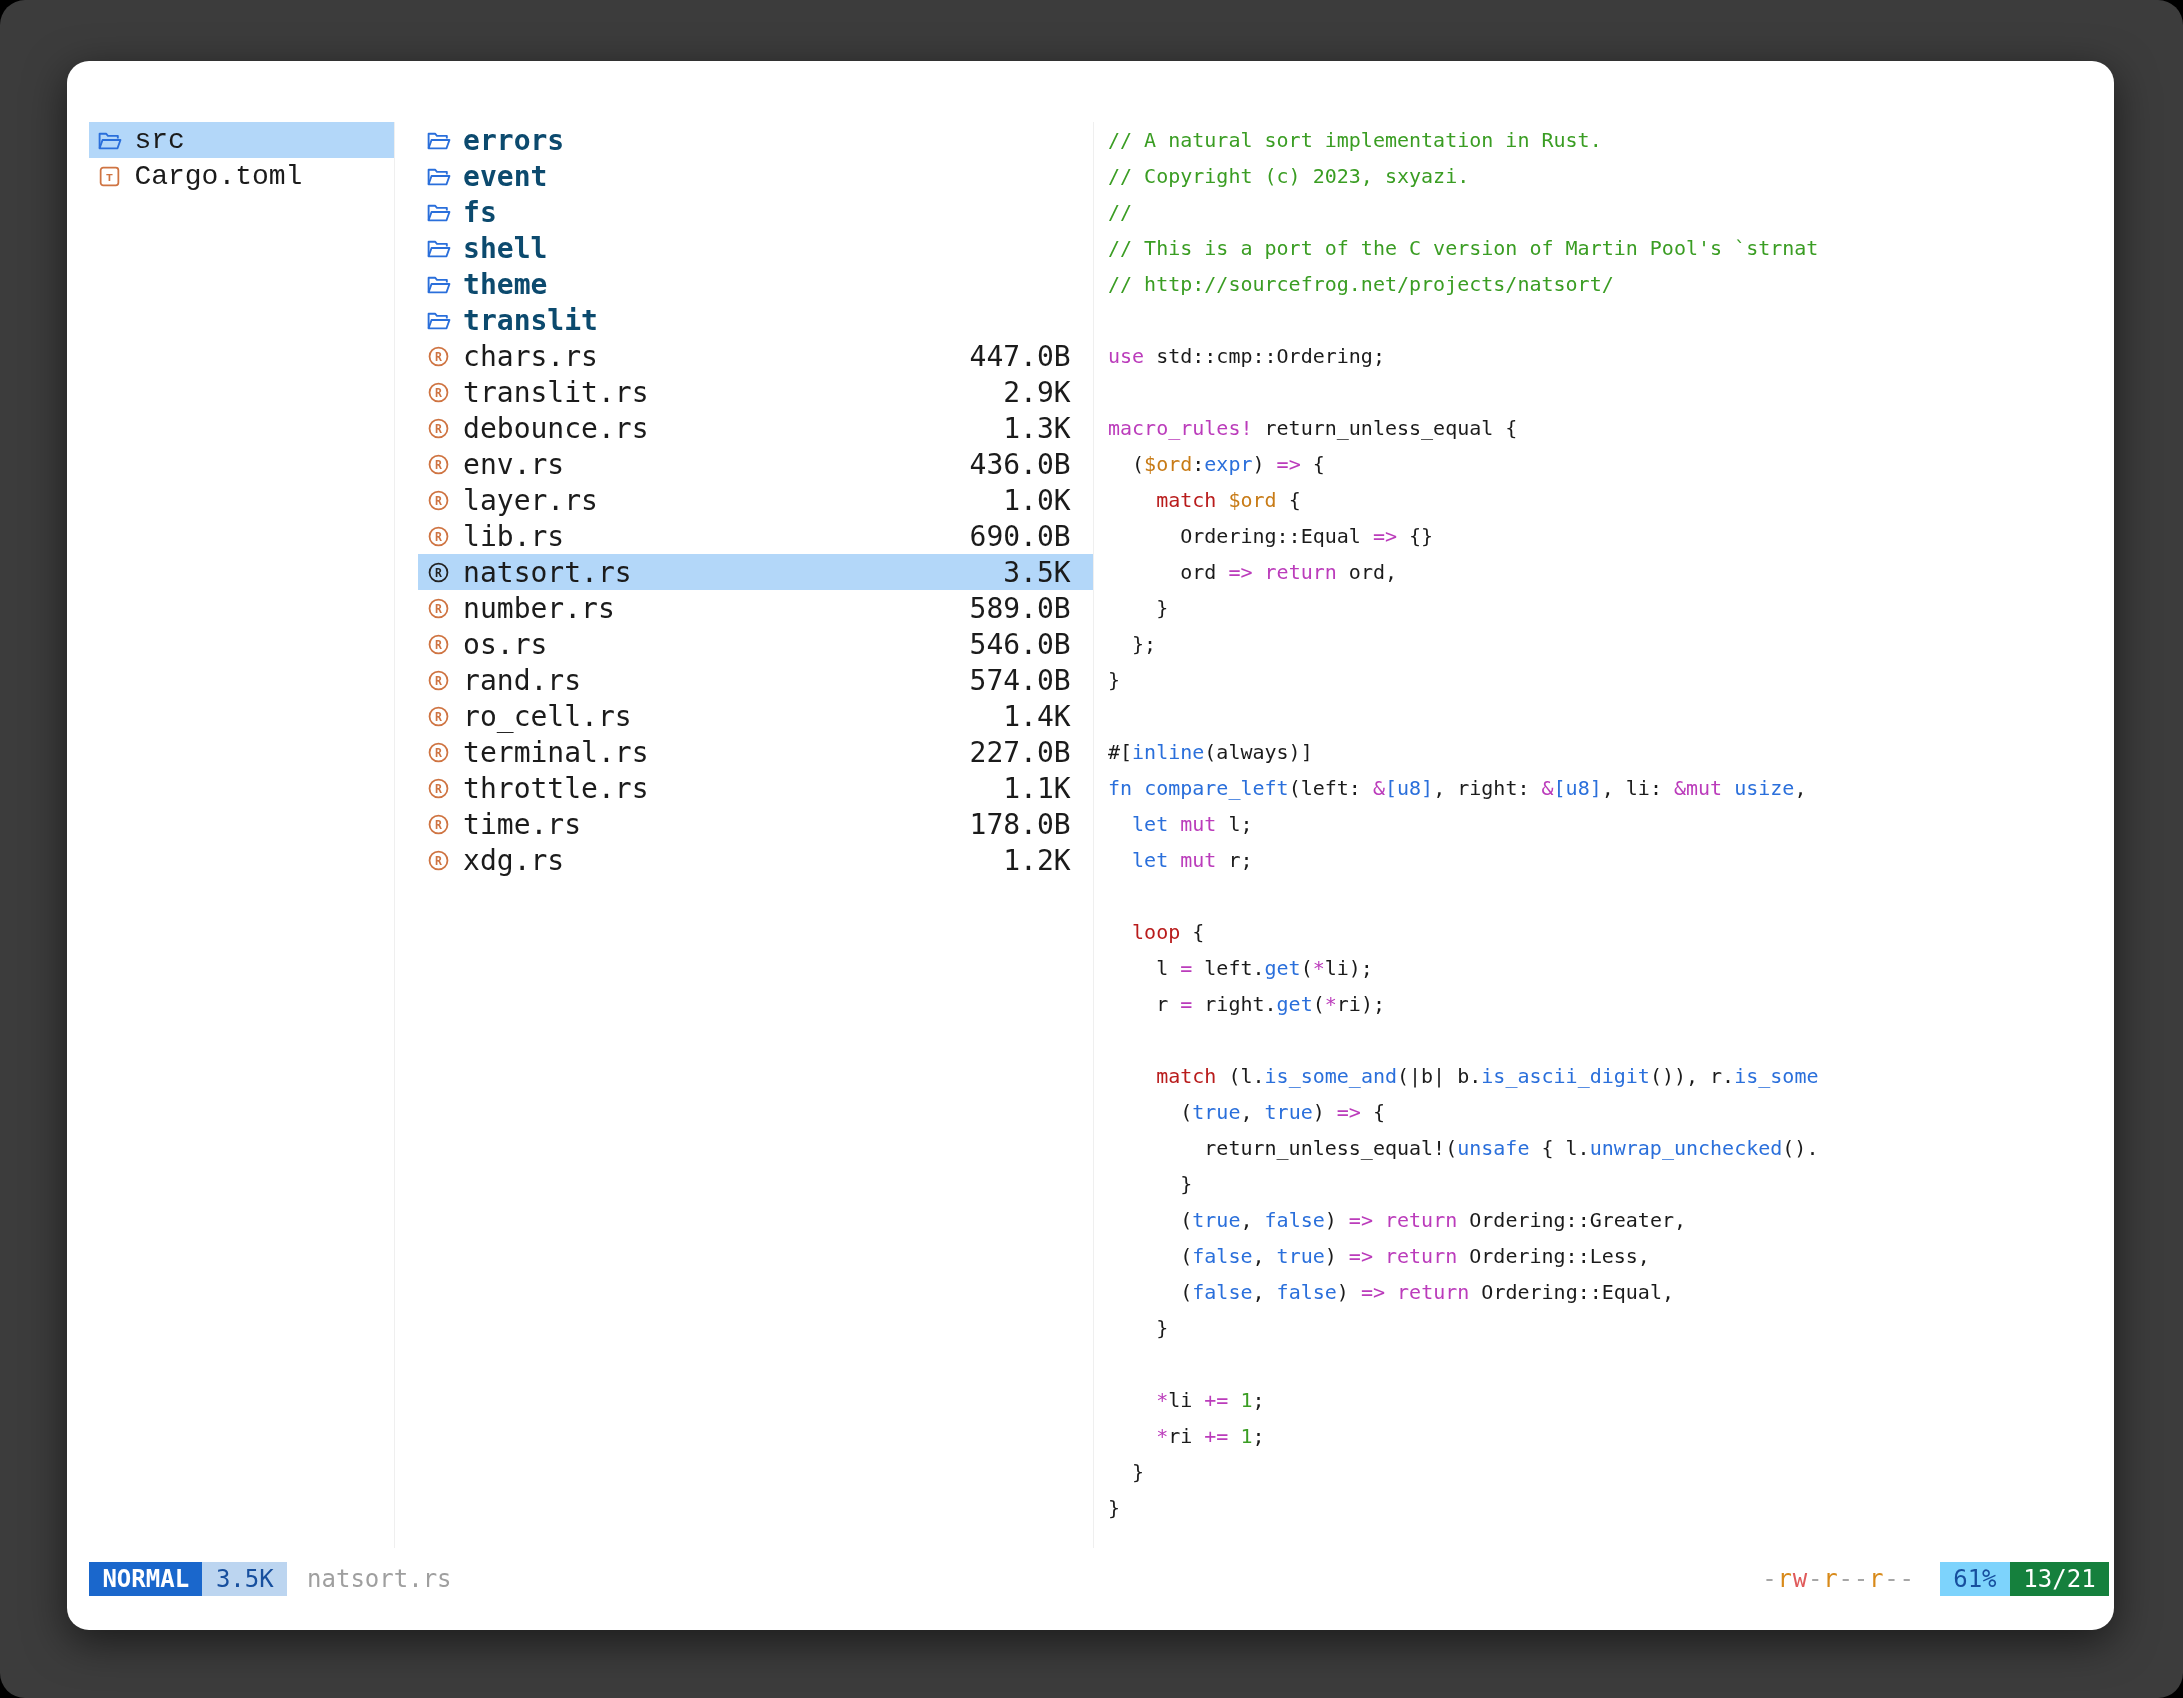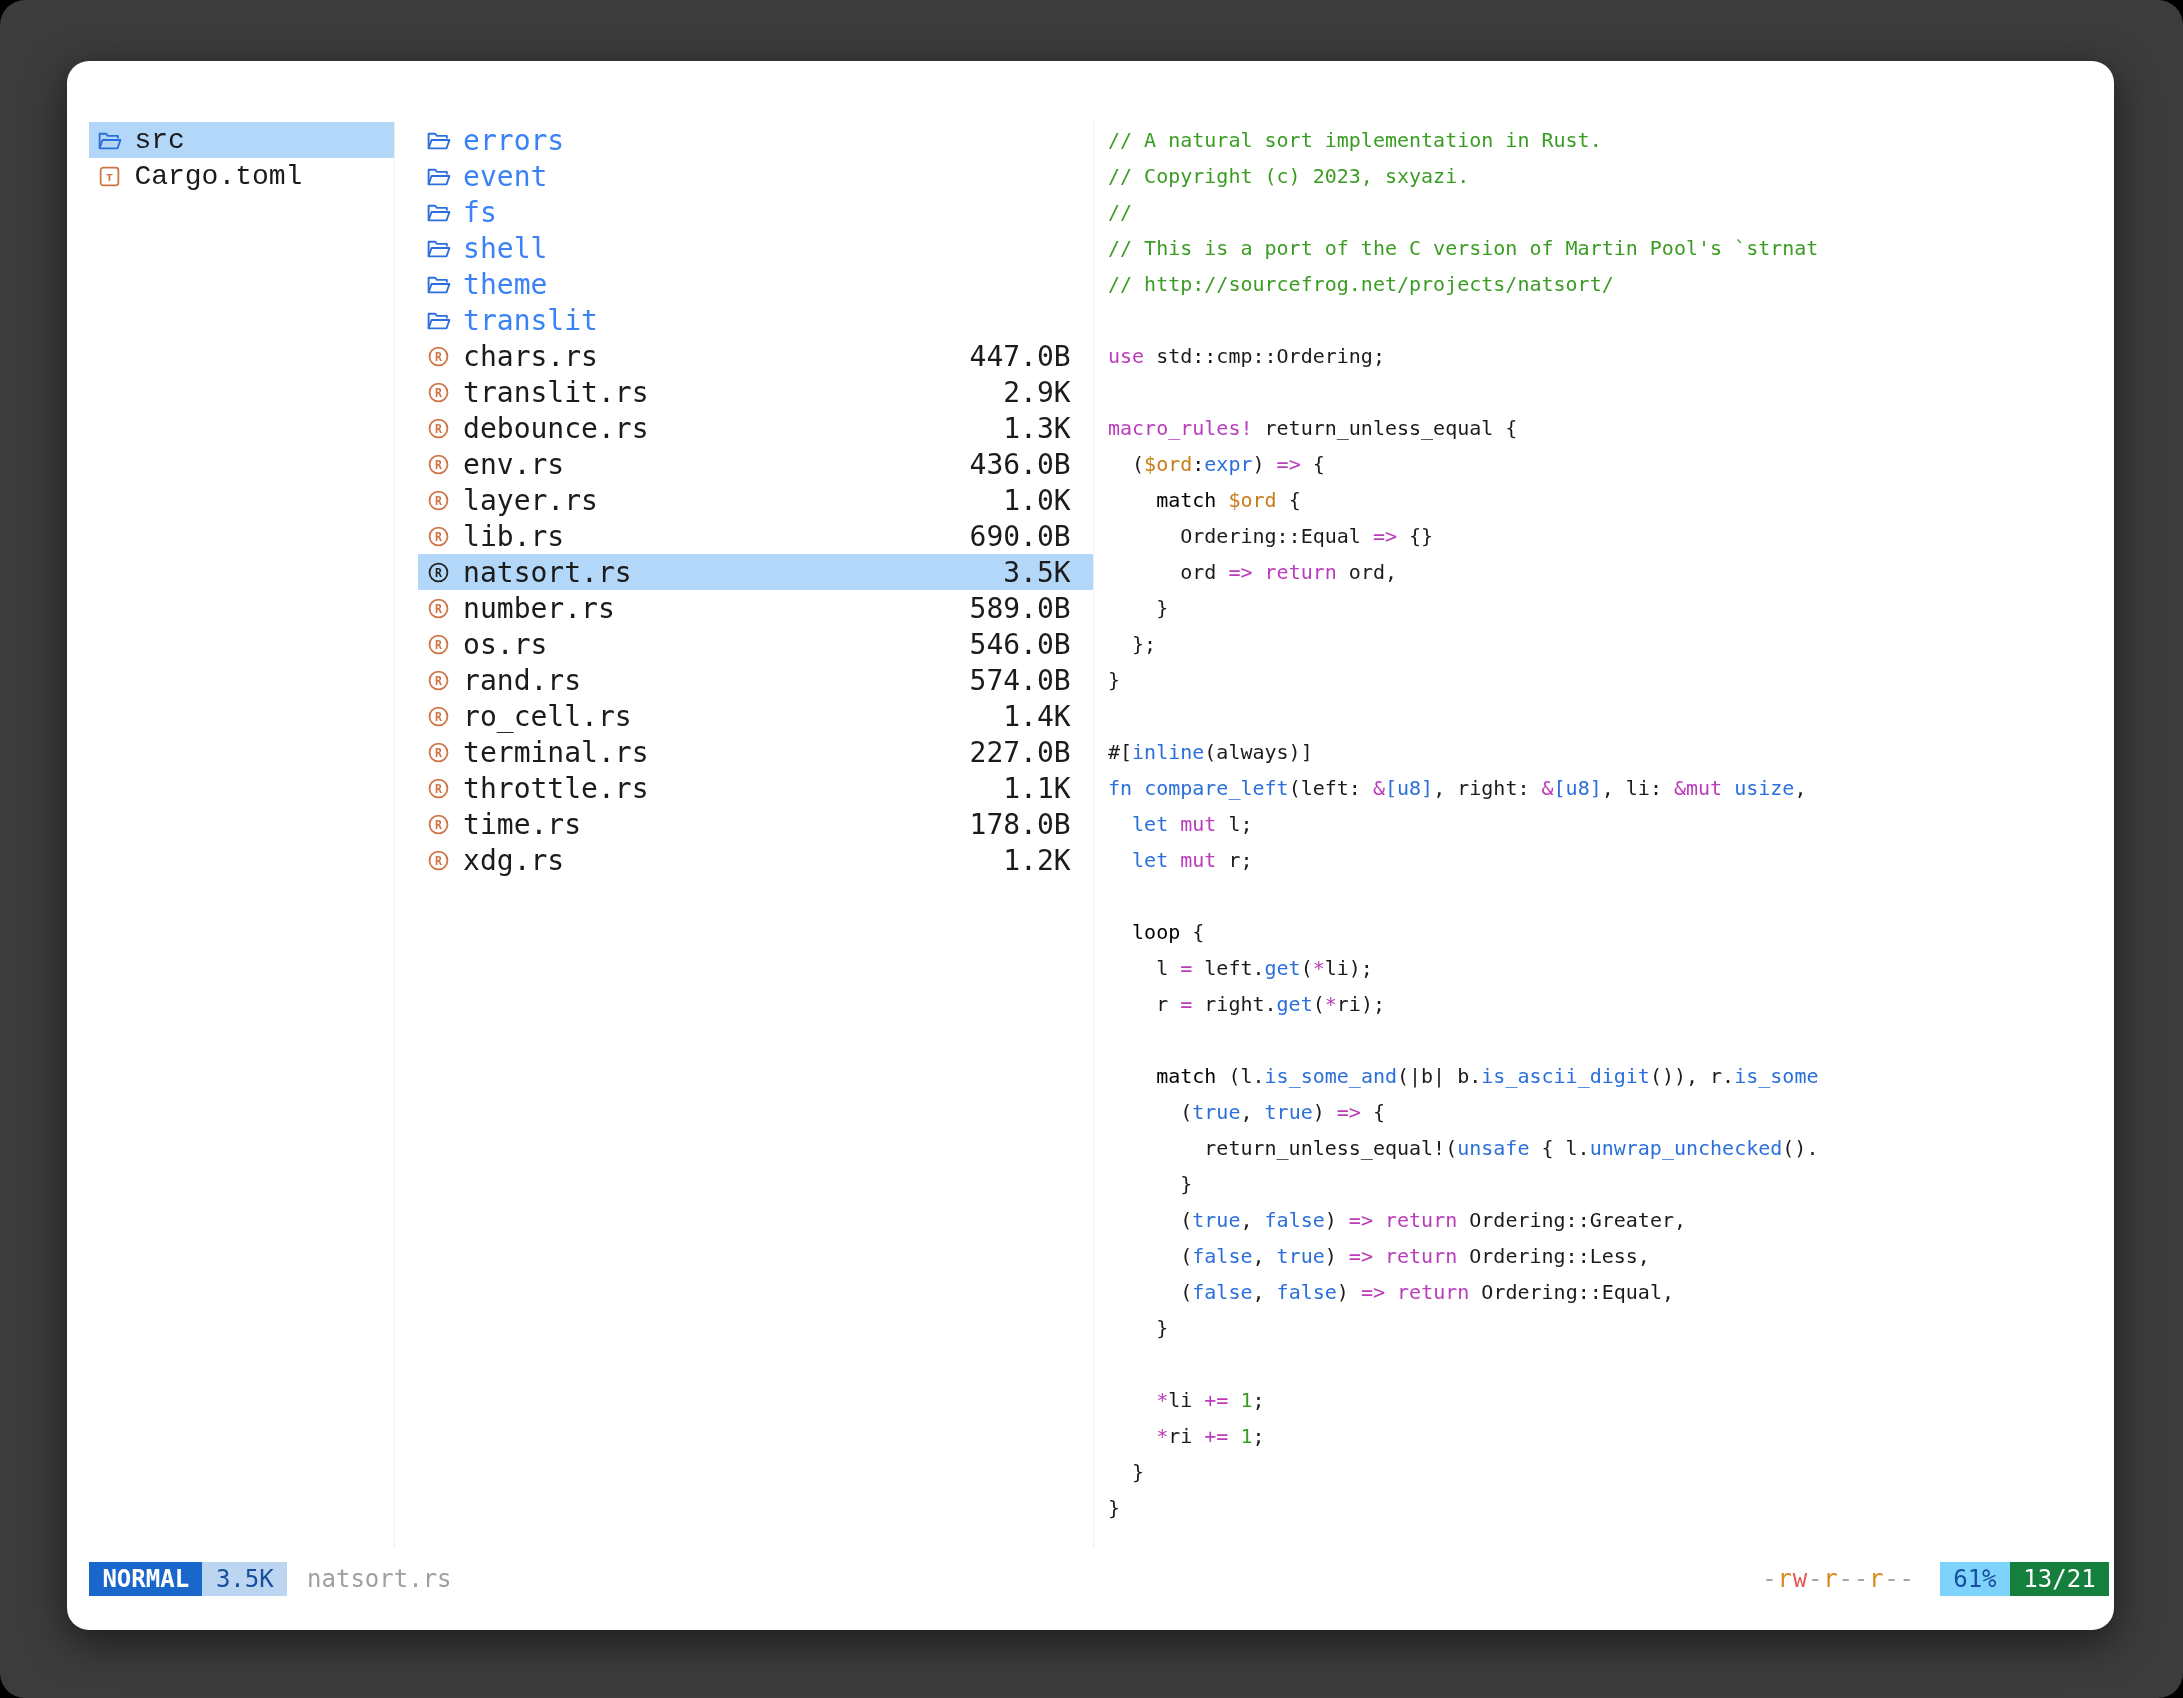--- a/index.html
+++ b/index.html
@@ -19,30 +19,30 @@
 
   .row { display:flex; align-items:center; height:36px; padding:0 22px 0 8.4px;
          font-size:28px; color:#1b1b1b; white-space:pre; }
   .row.selected { background:#b3d7f9; }
   .row .icon { width:37px; flex:none; display:flex; align-items:center; }
   .row .icon svg { display:block; }
   .row .name { flex:1; overflow:hidden; }
   .row .size { flex:none; }
   .row.dir  .icon { color:#2a6fdb; }
   .row.file .icon { color:#cf7442; }
-  .pane-current .row.dir .name { color:#3b82f6; }
+  .pane-current .row.dir .name { color:#0c4a6e;font-weight:bold; }
   .pane-current .row.selected .icon { color:#222; }
 
   .code-line { height:36px; line-height:36px; font-size:20px; white-space:pre; overflow:hidden; }
   .tok-p  { color:#1b1b1b; }
   .tok-c  { color:#3a9d23; }
   .tok-k  { color:#bb3cbb; }
   .tok-b  { color:#2a6fdb; }
   .tok-o  { color:#c87b16; }
-  .tok-br { color:#000000; }
+  .tok-br { color:#b91c1c; }
   .tok-n  { color:#3a9d23; }
 
   .statusbar { position:absolute; left:22px; right:5px; bottom:34px; height:34px;
                display:flex; align-items:stretch; font-size:24px; }
   .badge { display:flex; align-items:center; padding:0 13.4px; }
   .badge.mode { background:#1a67cc; color:#fff; font-weight:bold; }
   .badge.filesize { background:#bcd5f0; color:#174f9e; }
   .fname { display:flex; align-items:center; color:#9f9f9f; margin-left:20px; }
   .spacer { flex:1; }
   .perms { display:flex; align-items:center; margin-right:25px; letter-spacing:0.8px; }

